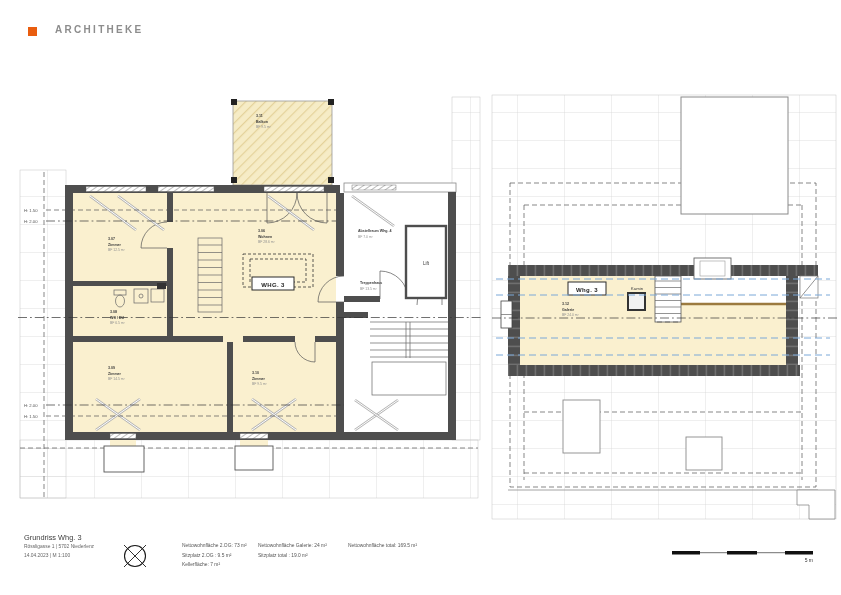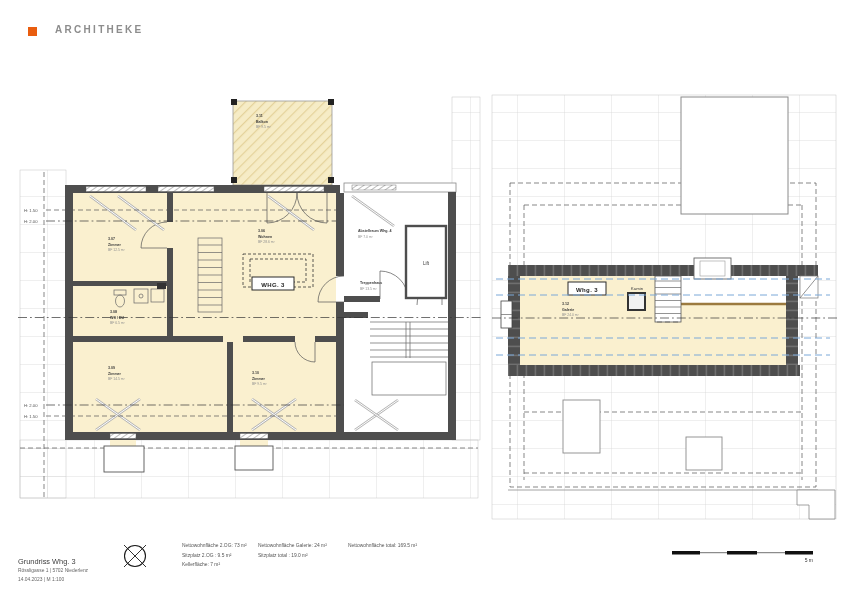--- a/index.html
+++ b/index.html
@@ -3,21 +3,21 @@
 <meta charset="utf-8">
 <style>
   html,body{margin:0;padding:0;background:#eee;}
   #page{position:relative;width:841px;height:595px;background:#ffffff;overflow:hidden;
         font-family:"Liberation Sans",sans-serif;color:#444;}
   
   .brand-square{position:absolute;left:28px;top:27px;width:9px;height:9px;background:#E95D0F;}
   .brand-name{position:absolute;left:55px;top:24px;font-size:10px;font-weight:bold;
               letter-spacing:2.3px;color:#8d8d8d;text-align:right;}
   
-  .titleblock{position:absolute;left:18px;top:533px;margin-top:24px;}
+  .titleblock{position:absolute;left:24px;top:533px;}
   .tb-title{font-size:7.4px;color:#3c3c3c;line-height:10px;}
   .tb-sub{font-size:4.9px;color:#666;line-height:8.6px;}
   .compass{position:absolute;left:120px;top:541px;}
   
   .sumcol{position:absolute;top:541px;font-size:4.9px;color:#555;line-height:9.6px;white-space:nowrap;}
   #sumcol1{left:182px;} #sumcol2{left:258px;} #sumcol3{left:348px;}
   
   svg{position:absolute;left:0;top:0;}
   .wall{fill:#4E4E4E;}
   .yellow{fill:#FAF0CF;}

